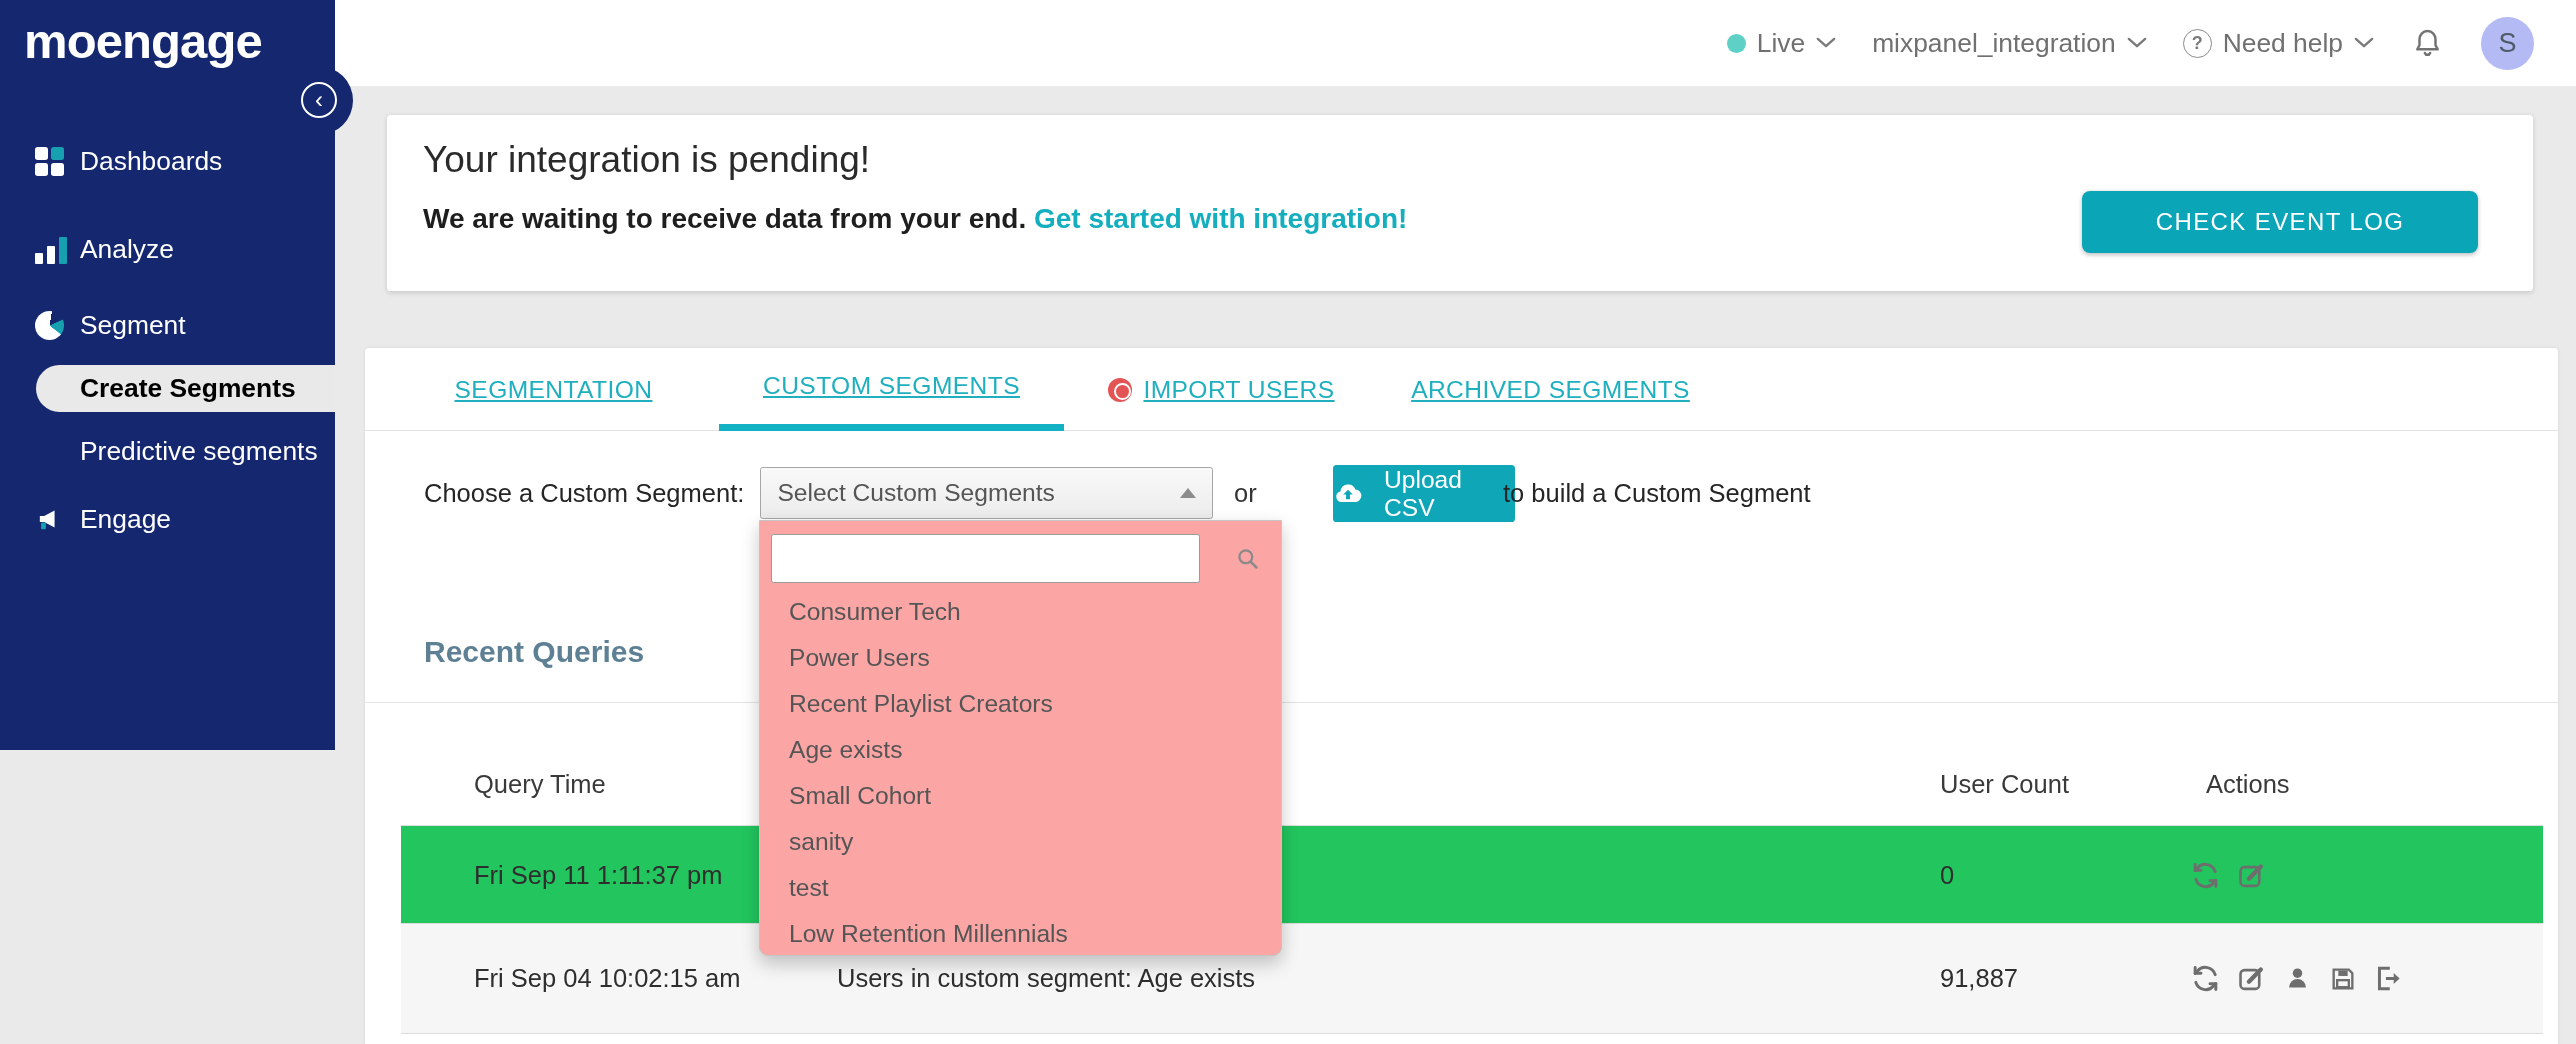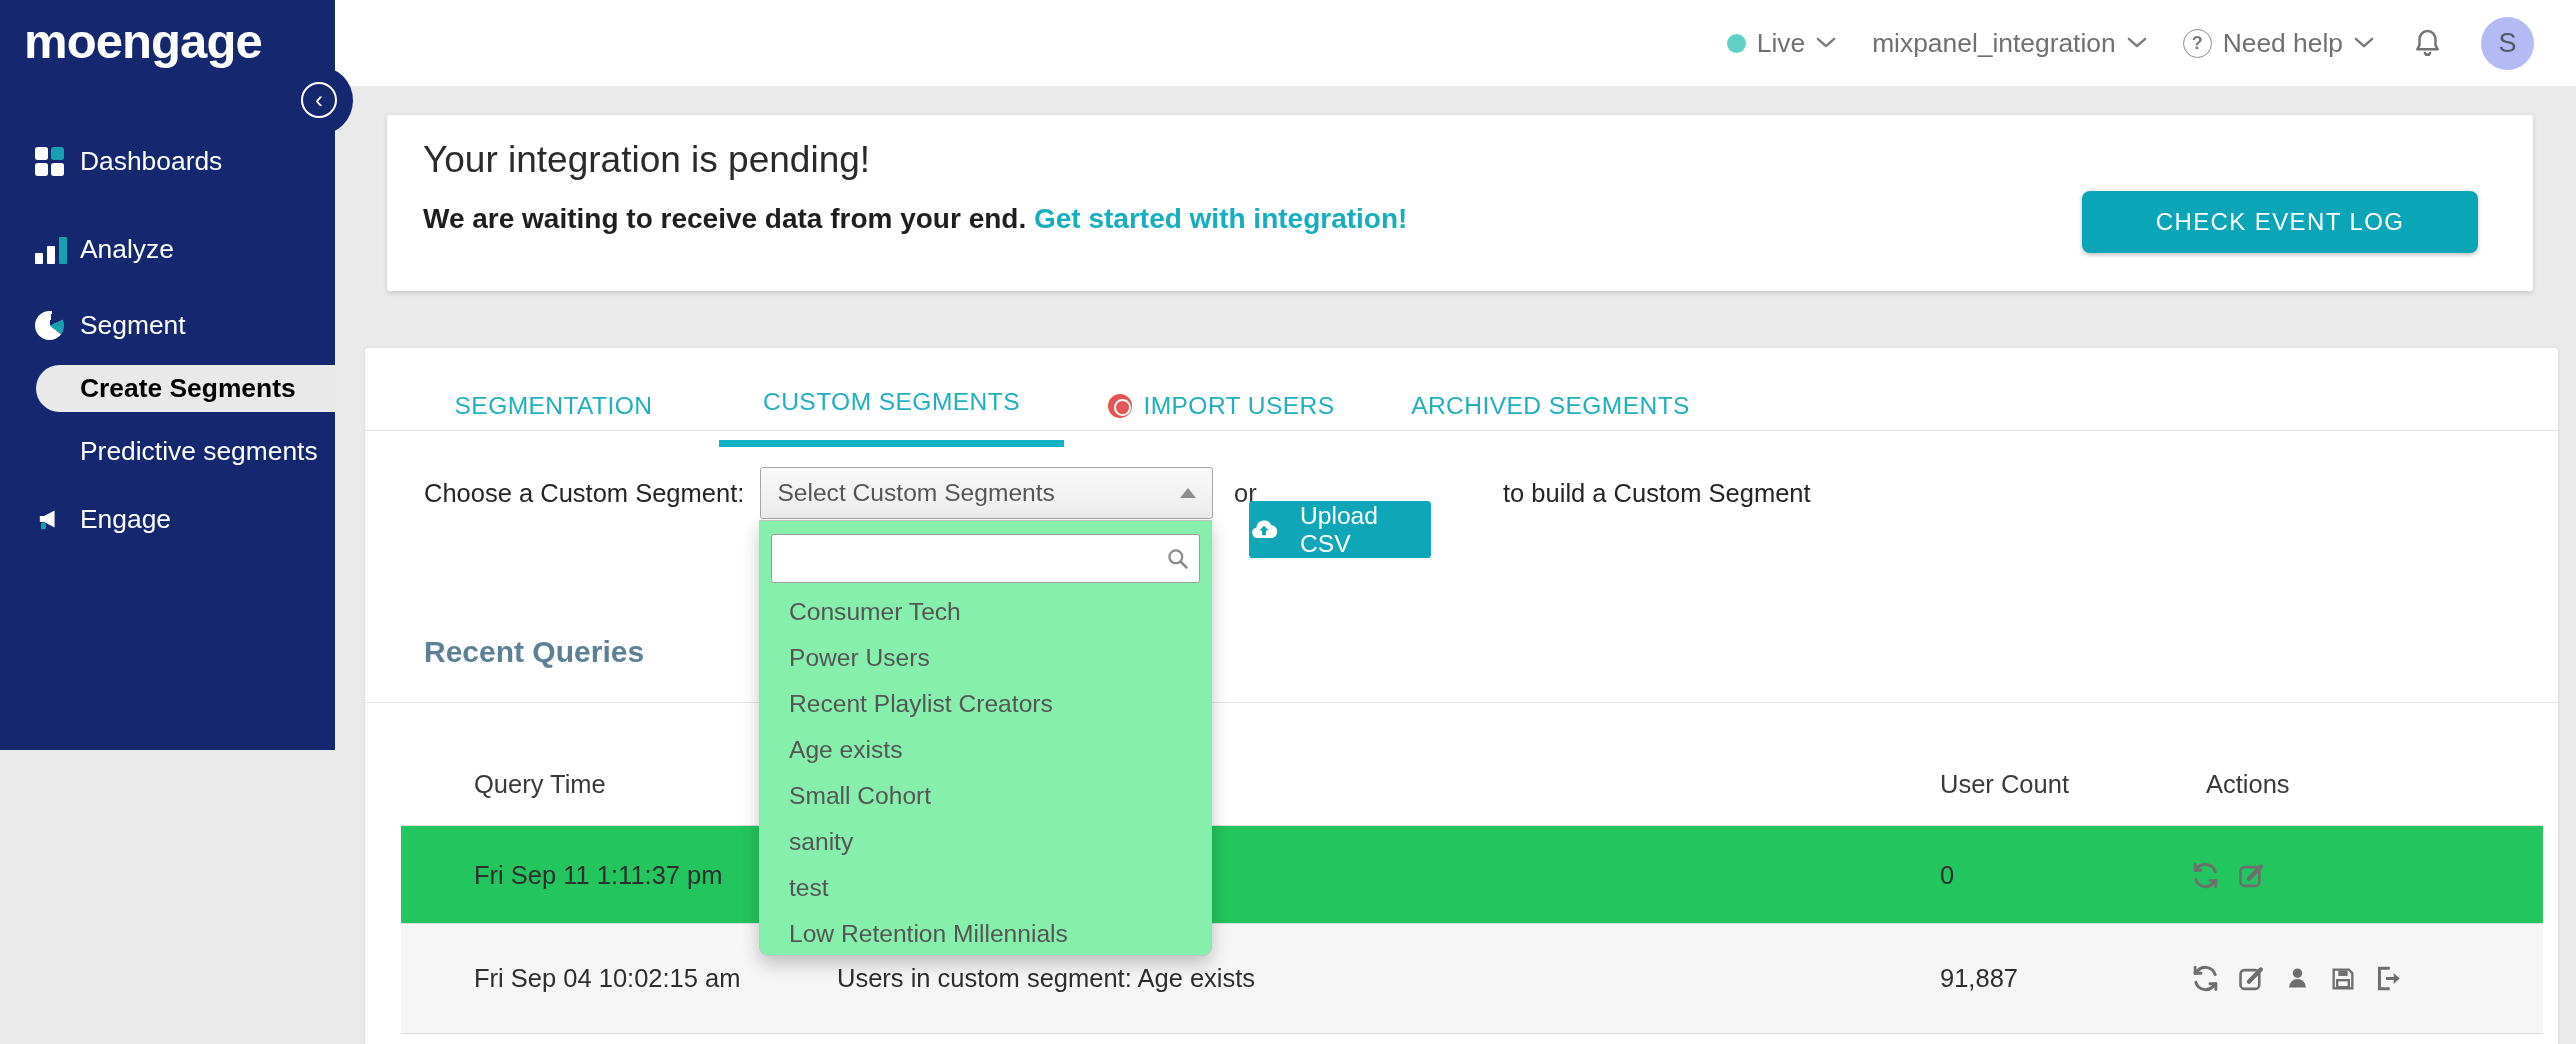--- a/index.html
+++ b/index.html
@@ -45,55 +45,55 @@
   .banner-sub { left:36px; top:88px; font-size:28px; font-weight:700; color:#1e1e1e; white-space:nowrap; }
   .banner-link { color:#14AEBE; font-weight:700; cursor:pointer; }
   .check-btn { left:1695px; top:76px; width:396px; height:62px; background:#0BA5B8; border-radius:8px;
     color:#fff; font-size:24px; letter-spacing:1.4px; display:flex; align-items:center; justify-content:center;
     box-shadow:0 1.8px 4.6px rgba(0,0,0,.25); cursor:pointer; }
 
   
   .main-card { left:365px; top:348px; width:2193px; height:696px; background:#fff; border-radius:3.6px 3.6px 0 0;
     box-shadow:0 0.9px 3.6px rgba(0,0,0,.10); z-index:2; }
   .tabs-row { left:0; top:0; width:2193px; height:83px; border-bottom:0.9px solid #E2E2E2; }
-  .tab { top:16px; height:83px; display:flex; align-items:center; justify-content:center; gap:11px;
-    color:#1FAFBF; font-size:24.6px; letter-spacing:0.4px; cursor:pointer; white-space:nowrap; }
+  .tab { top:0; height:83px; display:flex; align-items:center; justify-content:center; gap:11px;
+    color:#1FAFBF; font-size:24.6px; letter-spacing:0.4px; cursor:pointer; white-space:nowrap;text-decoration:underline; }
   .tab.active { border-bottom:7.3px solid #12B2C4; }
   .beacon { width:24px; height:24px; border-radius:50%; background:#E25554; position:relative; }
   .beacon::after { content:""; position:absolute; left:5.5px; top:5.5px; width:12.8px; height:12.8px;
     border-radius:50%; border:2.7px solid #fff; }
 
   .chooser-label { left:59px; top:119px; height:52px; display:flex; align-items:center; font-size:25.5px; color:#252525; }
   .select-box { left:395px; top:119px; width:453px; height:52px; border:0.9px solid #A6A6A6; border-radius:2.7px;
     background:linear-gradient(#f9f9f9,#ececec); display:flex; align-items:center; padding:0 16.4px;
     font-size:24.6px; color:#555; cursor:pointer; justify-content:space-between; }
   .caret-up { width:0; height:0; border-left:8.2px solid transparent; border-right:8.2px solid transparent;
     border-bottom:10px solid #8d8d8d; }
   .or-text { left:869px; top:119px; height:52px; display:flex; align-items:center; font-size:25.5px; color:#333; }
-  .upload-btn { left:884px; top:117px; width:182px; height:57px; background:#0FA7B8; border-radius:3.6px;
-    display:flex; align-items:center; justify-content:center; gap:21px; color:#fff; font-size:24.6px; cursor:pointer;margin-top:36px; }
+  .upload-btn { left:968px; top:117px; width:182px; height:57px; background:#0FA7B8; border-radius:3.6px;
+    display:flex; align-items:center; justify-content:center; gap:21px; color:#fff; font-size:24.6px; cursor:pointer; }
   .suffix-text { left:1138px; top:119px; height:52px; display:flex; align-items:center; font-size:25.5px; color:#252525; white-space:nowrap; }
 
   .rq-title { left:59px; top:287px; font-size:30px; font-weight:700; color:#5D8094; }
   .rq-divider { left:0; top:354px; width:2193px; height:0.9px; background:#E4E4E4; }
 
   .th-row { left:36px; top:409px; width:2142px; height:55px; font-size:25.5px; color:#3a3a3a; }
   .th-qt { left:73px; top:12.8px; } .th-uc { left:1539px; top:12.8px; } .th-ac { left:1805px; top:12.8px; }
   .th-border { left:36px; top:477px; width:2142px; height:0.9px; background:#DFDFDF; }
 
   .t-row { left:36px; width:2142px; font-size:25.5px; color:#2e2e2e; }
   .t-row.r1 { top:478px; height:98px; background:#22c55e; }
   .t-row.r2 { top:575px; height:111px; background:#F6F6F6; border-top:0.9px solid #DCDCDC; border-bottom:0.9px solid #DCDCDC; }
   .cell { position:absolute; display:flex; align-items:center; height:100%; white-space:nowrap; }
   .c-time { left:73px; } .c-query { left:436px; } .c-count { left:1539px; }
   .c-actions { left:1788px; display:flex; align-items:center; gap:12.8px; }
   .action-ic { width:33px; height:33px; display:flex; align-items:center; justify-content:center; cursor:pointer; }
 
   
-  .dropdown { left:759px; top:520px; width:453px; height:436px; background:#86efac; border:0.9px solid #C4C4C4;
+  .dropdown { left:759px; top:520px; width:523px; height:436px; background:#fca5a5; border:0.9px solid #C4C4C4;
     border-radius:0 0 9px 9px; box-shadow:0 7.3px 18px rgba(0,0,0,.22); z-index:60; }
   .dd-search { position:absolute; left:11px; top:12.8px; width:429px; height:49px; border:1.8px solid #9a9a9a;
     border-radius:2.7px; font-size:24px; padding:0 49px 0 12.8px; font-family:"Liberation Sans", sans-serif; color:#444; }
   .dd-search-ic { position:absolute; right:20px; top:24px; }
   .dd-list { position:absolute; left:0; top:68px; width:100%; }
   .dd-item { height:46px; display:flex; align-items:center; padding-left:29px; font-size:24.6px; color:#555; cursor:pointer; }
 </style>
 </head>
 <body>
 

